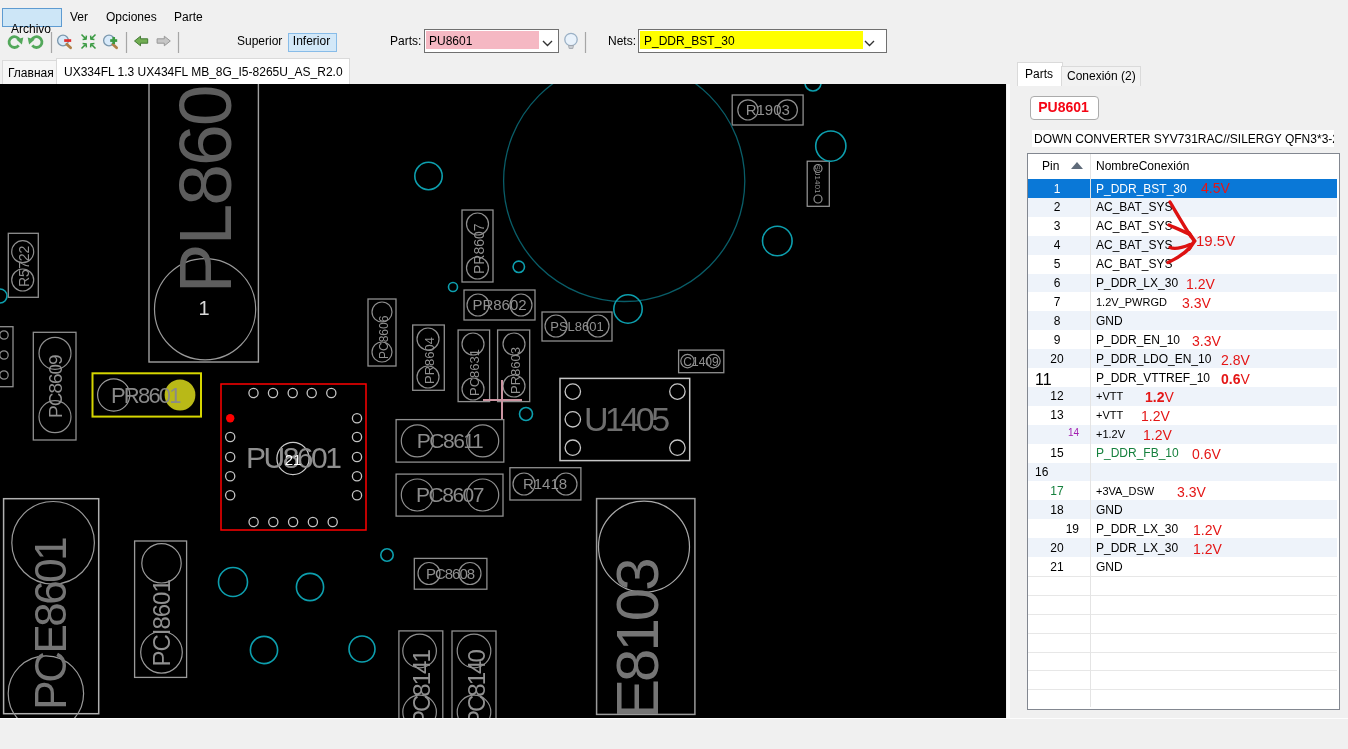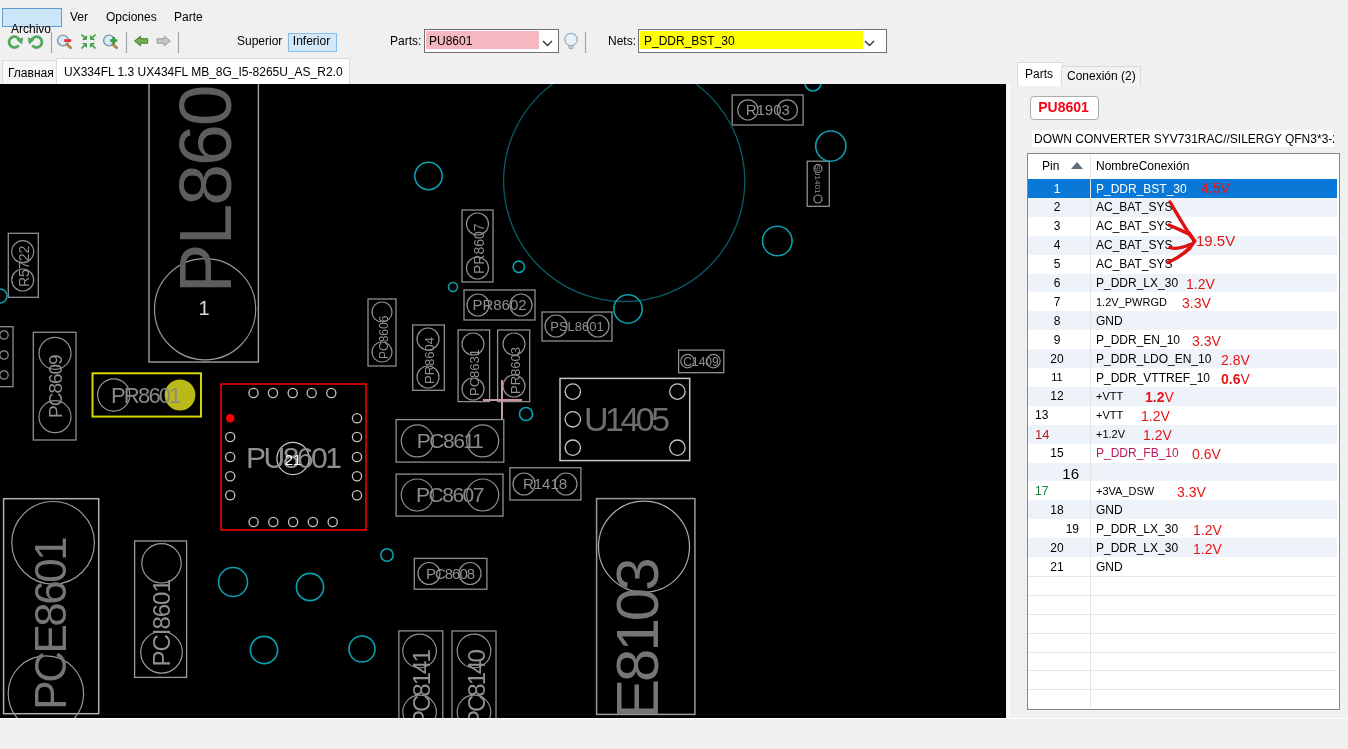--- a/index.html
+++ b/index.html
@@ -281,37 +281,37 @@
 <div class="abs" style="left:1096px;top:295.9px;font-size:11px;color:#000;white-space:nowrap">1.2V_PWRGD</div>
 <div class="abs red" style="left:1182px;top:294.9px">3.3V</div>
 <div class="abs" style="left:1035px;top:313.8px;width:44px;text-align:center;font-size:12px;color:#000">8</div>
 <div class="abs" style="left:1096px;top:313.8px;font-size:12px;color:#000;white-space:nowrap">GND</div>
 <div class="abs" style="left:1035px;top:332.7px;width:44px;text-align:center;font-size:12px;color:#000">9</div>
 <div class="abs" style="left:1096px;top:332.7px;font-size:12px;color:#000;white-space:nowrap">P_DDR_EN_10</div>
 <div class="abs red" style="left:1192px;top:332.7px">3.3V</div>
 <div class="abs" style="left:1035px;top:351.6px;width:44px;text-align:center;font-size:12px;color:#000">20</div>
 <div class="abs" style="left:1096px;top:351.6px;font-size:12px;color:#000;white-space:nowrap">P_DDR_LDO_EN_10</div>
 <div class="abs red" style="left:1221px;top:351.6px">2.8V</div>
-<div class="abs" style="left:1035px;top:370.5px;width:44px;text-align:center;font-size:11px;color:#000">11</div>
+<div class="abs" style="left:1035px;top:370.5px;width:44px;text-align:left;font-size:16px;color:#000">11</div>
 <div class="abs" style="left:1096px;top:370.5px;font-size:12px;color:#000;white-space:nowrap">P_DDR_VTTREF_10</div>
 <div class="abs red" style="left:1221px;top:370.5px"><b>0.6</b>V</div>
 <div class="abs" style="left:1035px;top:389.4px;width:44px;text-align:center;font-size:12px;color:#000">12</div>
 <div class="abs" style="left:1096px;top:390.4px;font-size:11px;color:#000;white-space:nowrap">+VTT</div>
 <div class="abs red" style="left:1145px;top:389.4px"><b>1.2</b>V</div>
-<div class="abs" style="left:1035px;top:408.3px;width:44px;font-size:12px;color:#000">13</div>
+<div class="abs" style="left:1035px;top:408.3px;width:44px;text-align:center;font-size:12px;color:#000">13</div>
 <div class="abs" style="left:1096px;top:409.3px;font-size:11px;color:#000;white-space:nowrap">+VTT</div>
 <div class="abs red" style="left:1141px;top:408.3px">1.2V</div>
-<div class="abs" style="left:1035px;top:427.2px;width:44px;text-align:left;font-size:13px;color:#b91c1c">14</div>
+<div class="abs" style="left:1035px;top:427.2px;width:44px;text-align:right;font-size:10px;color:#a21caf">14</div>
 <div class="abs" style="left:1096px;top:428.2px;font-size:11px;color:#000;white-space:nowrap">+1.2V</div>
 <div class="abs red" style="left:1143px;top:427.2px">1.2V</div>
 <div class="abs" style="left:1035px;top:446.1px;width:44px;text-align:center;font-size:12px;color:#000">15</div>
-<div class="abs" style="left:1096px;top:446.1px;font-size:12px;color:#be185d;white-space:nowrap">P_DDR_FB_10</div>
+<div class="abs" style="left:1096px;top:446.1px;font-size:12px;color:#15803d;white-space:nowrap">P_DDR_FB_10</div>
 <div class="abs red" style="left:1192px;top:446.1px">0.6V</div>
-<div class="abs" style="left:1035px;top:465.0px;width:44px;text-align:right;font-size:15px;color:#000">16</div>
-<div class="abs" style="left:1035px;top:483.9px;width:44px;font-size:12px;color:#15803d">17</div>
+<div class="abs" style="left:1035px;top:465.0px;width:44px;text-align:left;font-size:12px;color:#000">16</div>
+<div class="abs" style="left:1035px;top:483.9px;width:44px;text-align:center;font-size:12px;color:#15803d">17</div>
 <div class="abs" style="left:1096px;top:484.9px;font-size:11px;color:#000;white-space:nowrap">+3VA_DSW</div>
 <div class="abs red" style="left:1177px;top:483.9px">3.3V</div>
 <div class="abs" style="left:1035px;top:502.8px;width:44px;text-align:center;font-size:12px;color:#000">18</div>
 <div class="abs" style="left:1096px;top:502.8px;font-size:12px;color:#000;white-space:nowrap">GND</div>
 <div class="abs" style="left:1035px;top:521.7px;width:44px;text-align:right;font-size:12px;color:#000">19</div>
 <div class="abs" style="left:1096px;top:521.7px;font-size:12px;color:#000;white-space:nowrap">P_DDR_LX_30</div>
 <div class="abs red" style="left:1193px;top:521.7px">1.2V</div>
 <div class="abs" style="left:1035px;top:540.6px;width:44px;text-align:center;font-size:12px;color:#000">20</div>
 <div class="abs" style="left:1096px;top:540.6px;font-size:12px;color:#000;white-space:nowrap">P_DDR_LX_30</div>
 <div class="abs red" style="left:1193px;top:540.6px">1.2V</div>

